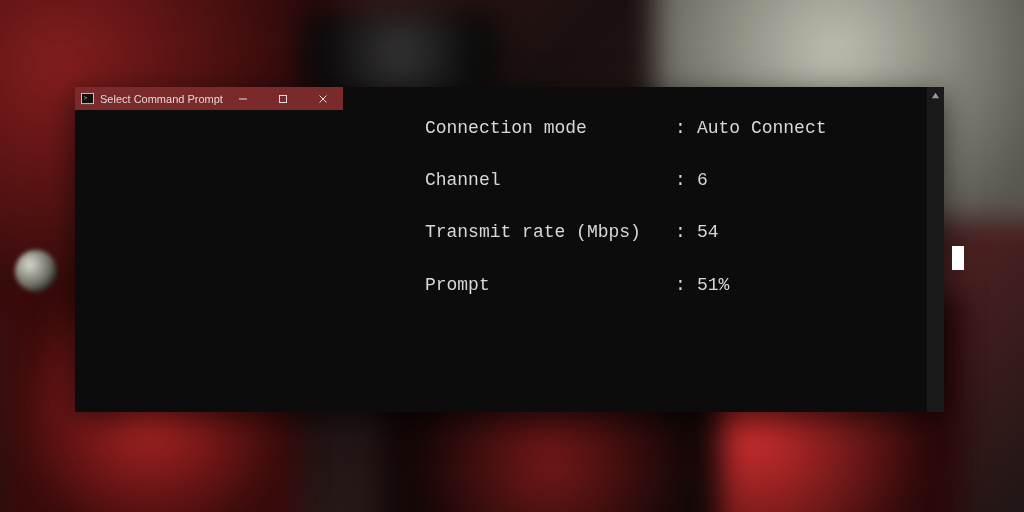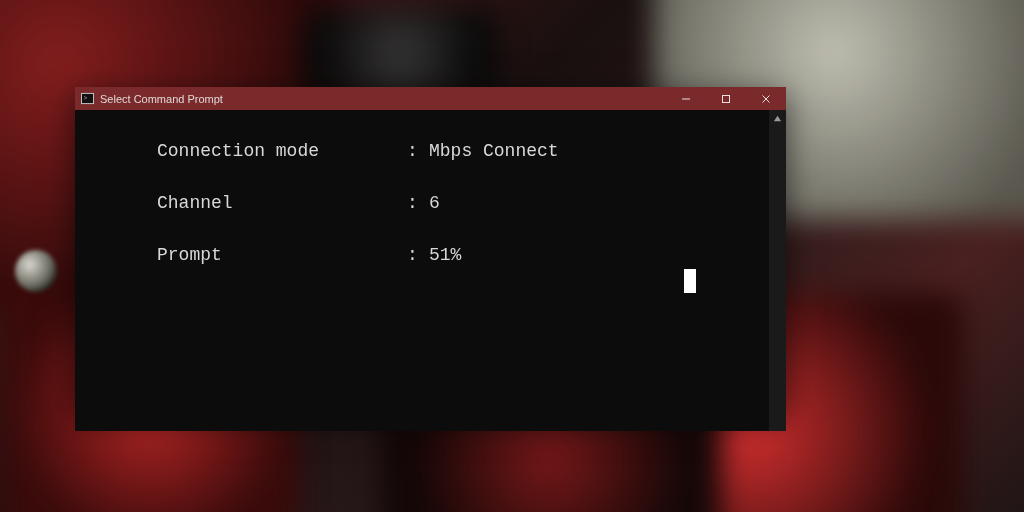--- a/index.html
+++ b/index.html
@@ -35,26 +35,26 @@
       border-radius: 50%;
       background: radial-gradient(circle at 35% 35%, #d8d8d0, #6a6a60 55%, #1a1a16 80%);
       filter: blur(2px);
     }
 
     
     .window {
       position: absolute;
       left: 75px;
       top: 87px;
-      width: 711px;
+      width: 869px;
       height: 325px;
       background: #0c0c0c;
       box-shadow: 0 8px 30px rgba(0,0,0,0.6);
       display: flex;
-      flex-direction: column;
+      flex-direction: row;
     }
     .titlebar {
       height: 23px;
       background: #7a2a2a;
       display: flex;
       align-items: center;
       padding: 0 0 0 6px;
       color: #e0d8d8;
       font-family: 'Segoe UI', Tahoma, sans-serif;
       font-size: 11px;
@@ -159,22 +159,23 @@
     <span class="winbtn">
       <svg viewBox="0 0 10 10">
           <line x1="1.5" y1="1.5" x2="8.5" y2="8.5" stroke="currentColor" stroke-width="1"></line>
           <line x1="8.5" y1="1.5" x2="1.5" y2="8.5" stroke="currentColor" stroke-width="1"></line>
         </svg>
     </span>
   </div>
 
   <div class="client">
     <div class="terminal">
-<div class="line indent"><span class="lbl">Connection mode</span><span class="sep">: </span><span>Mbps Connect</span></div>
+<div class="line indent"><span class="lbl">Connection mode</span><span class="sep">: </span><span>Auto Connect</span></div>
 <div class="line indent"><span class="lbl">Channel</span><span class="sep">: </span><span>6</span></div>
+<div class="line indent"><span class="lbl">Transmit rate (Mbps)</span><span class="sep">: </span><span>54</span></div>
 <div class="line indent"><span class="lbl">Prompt</span><span class="sep">: </span><span>51%</span></div>
 <div class="line"></div>
 <div class="line"></div>
 <div class="line"></div>
 
     </div>
 
     <div class="caret-block"></div>
 
     <div class="scrollbar">

